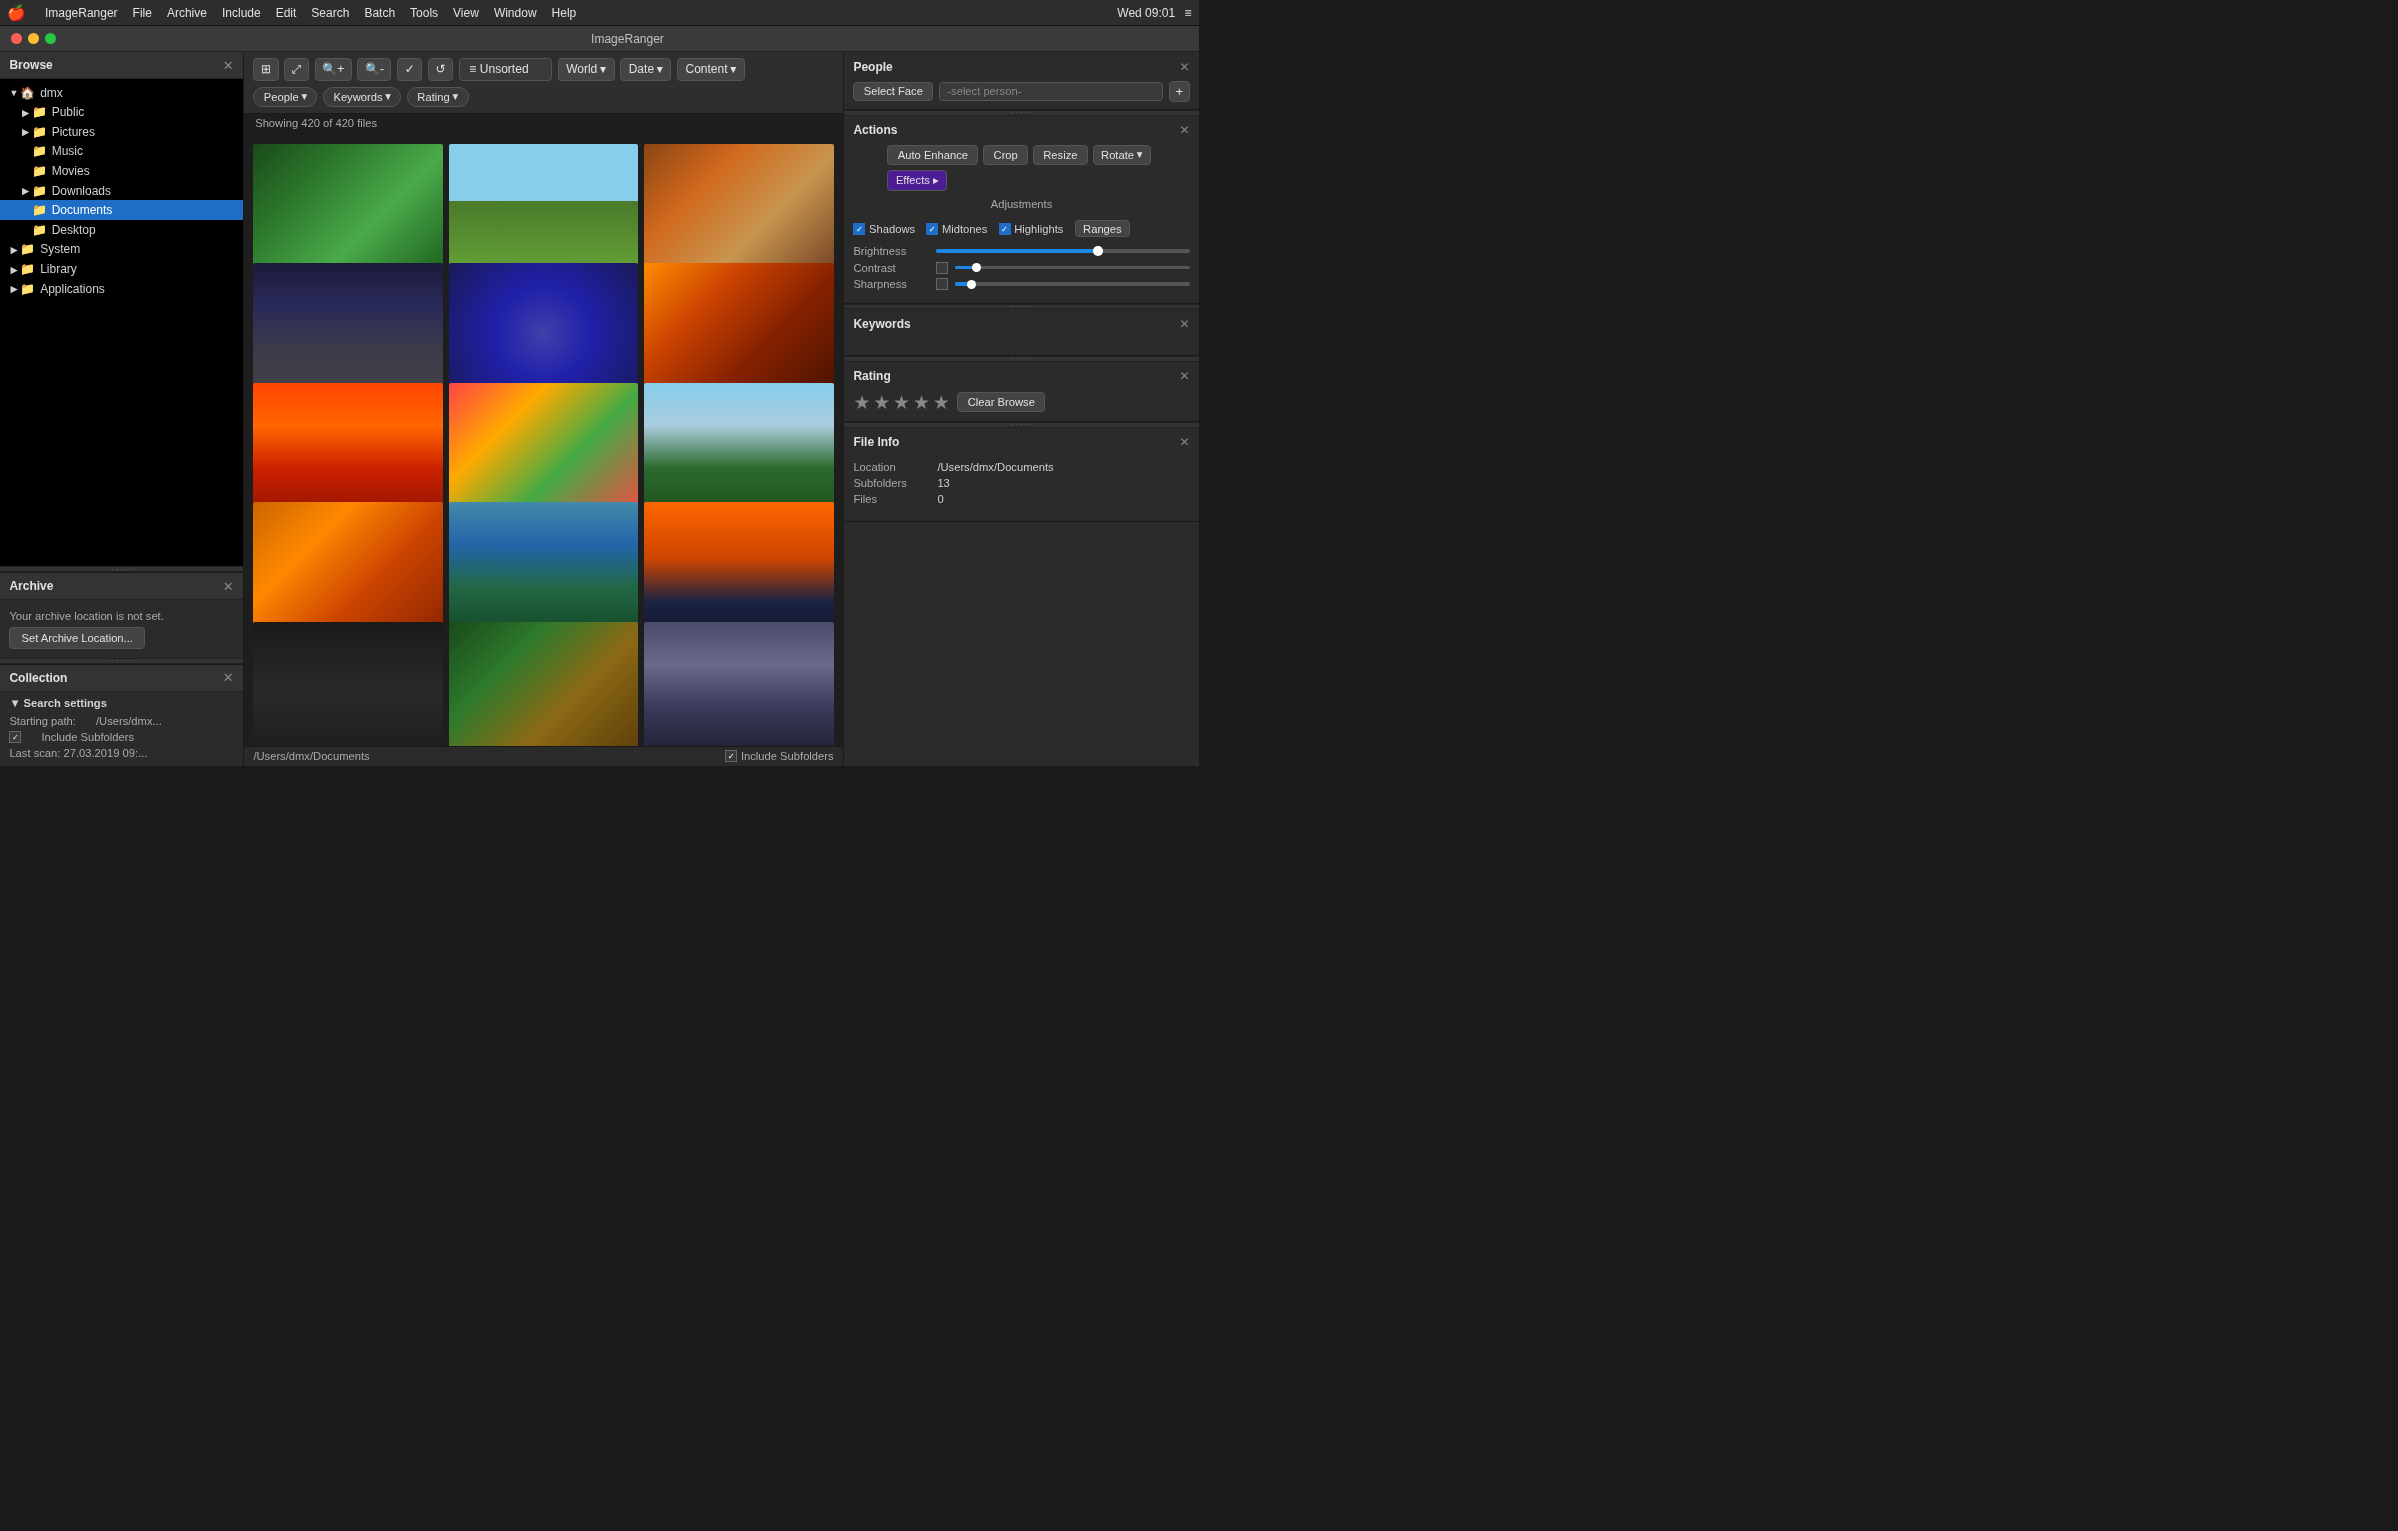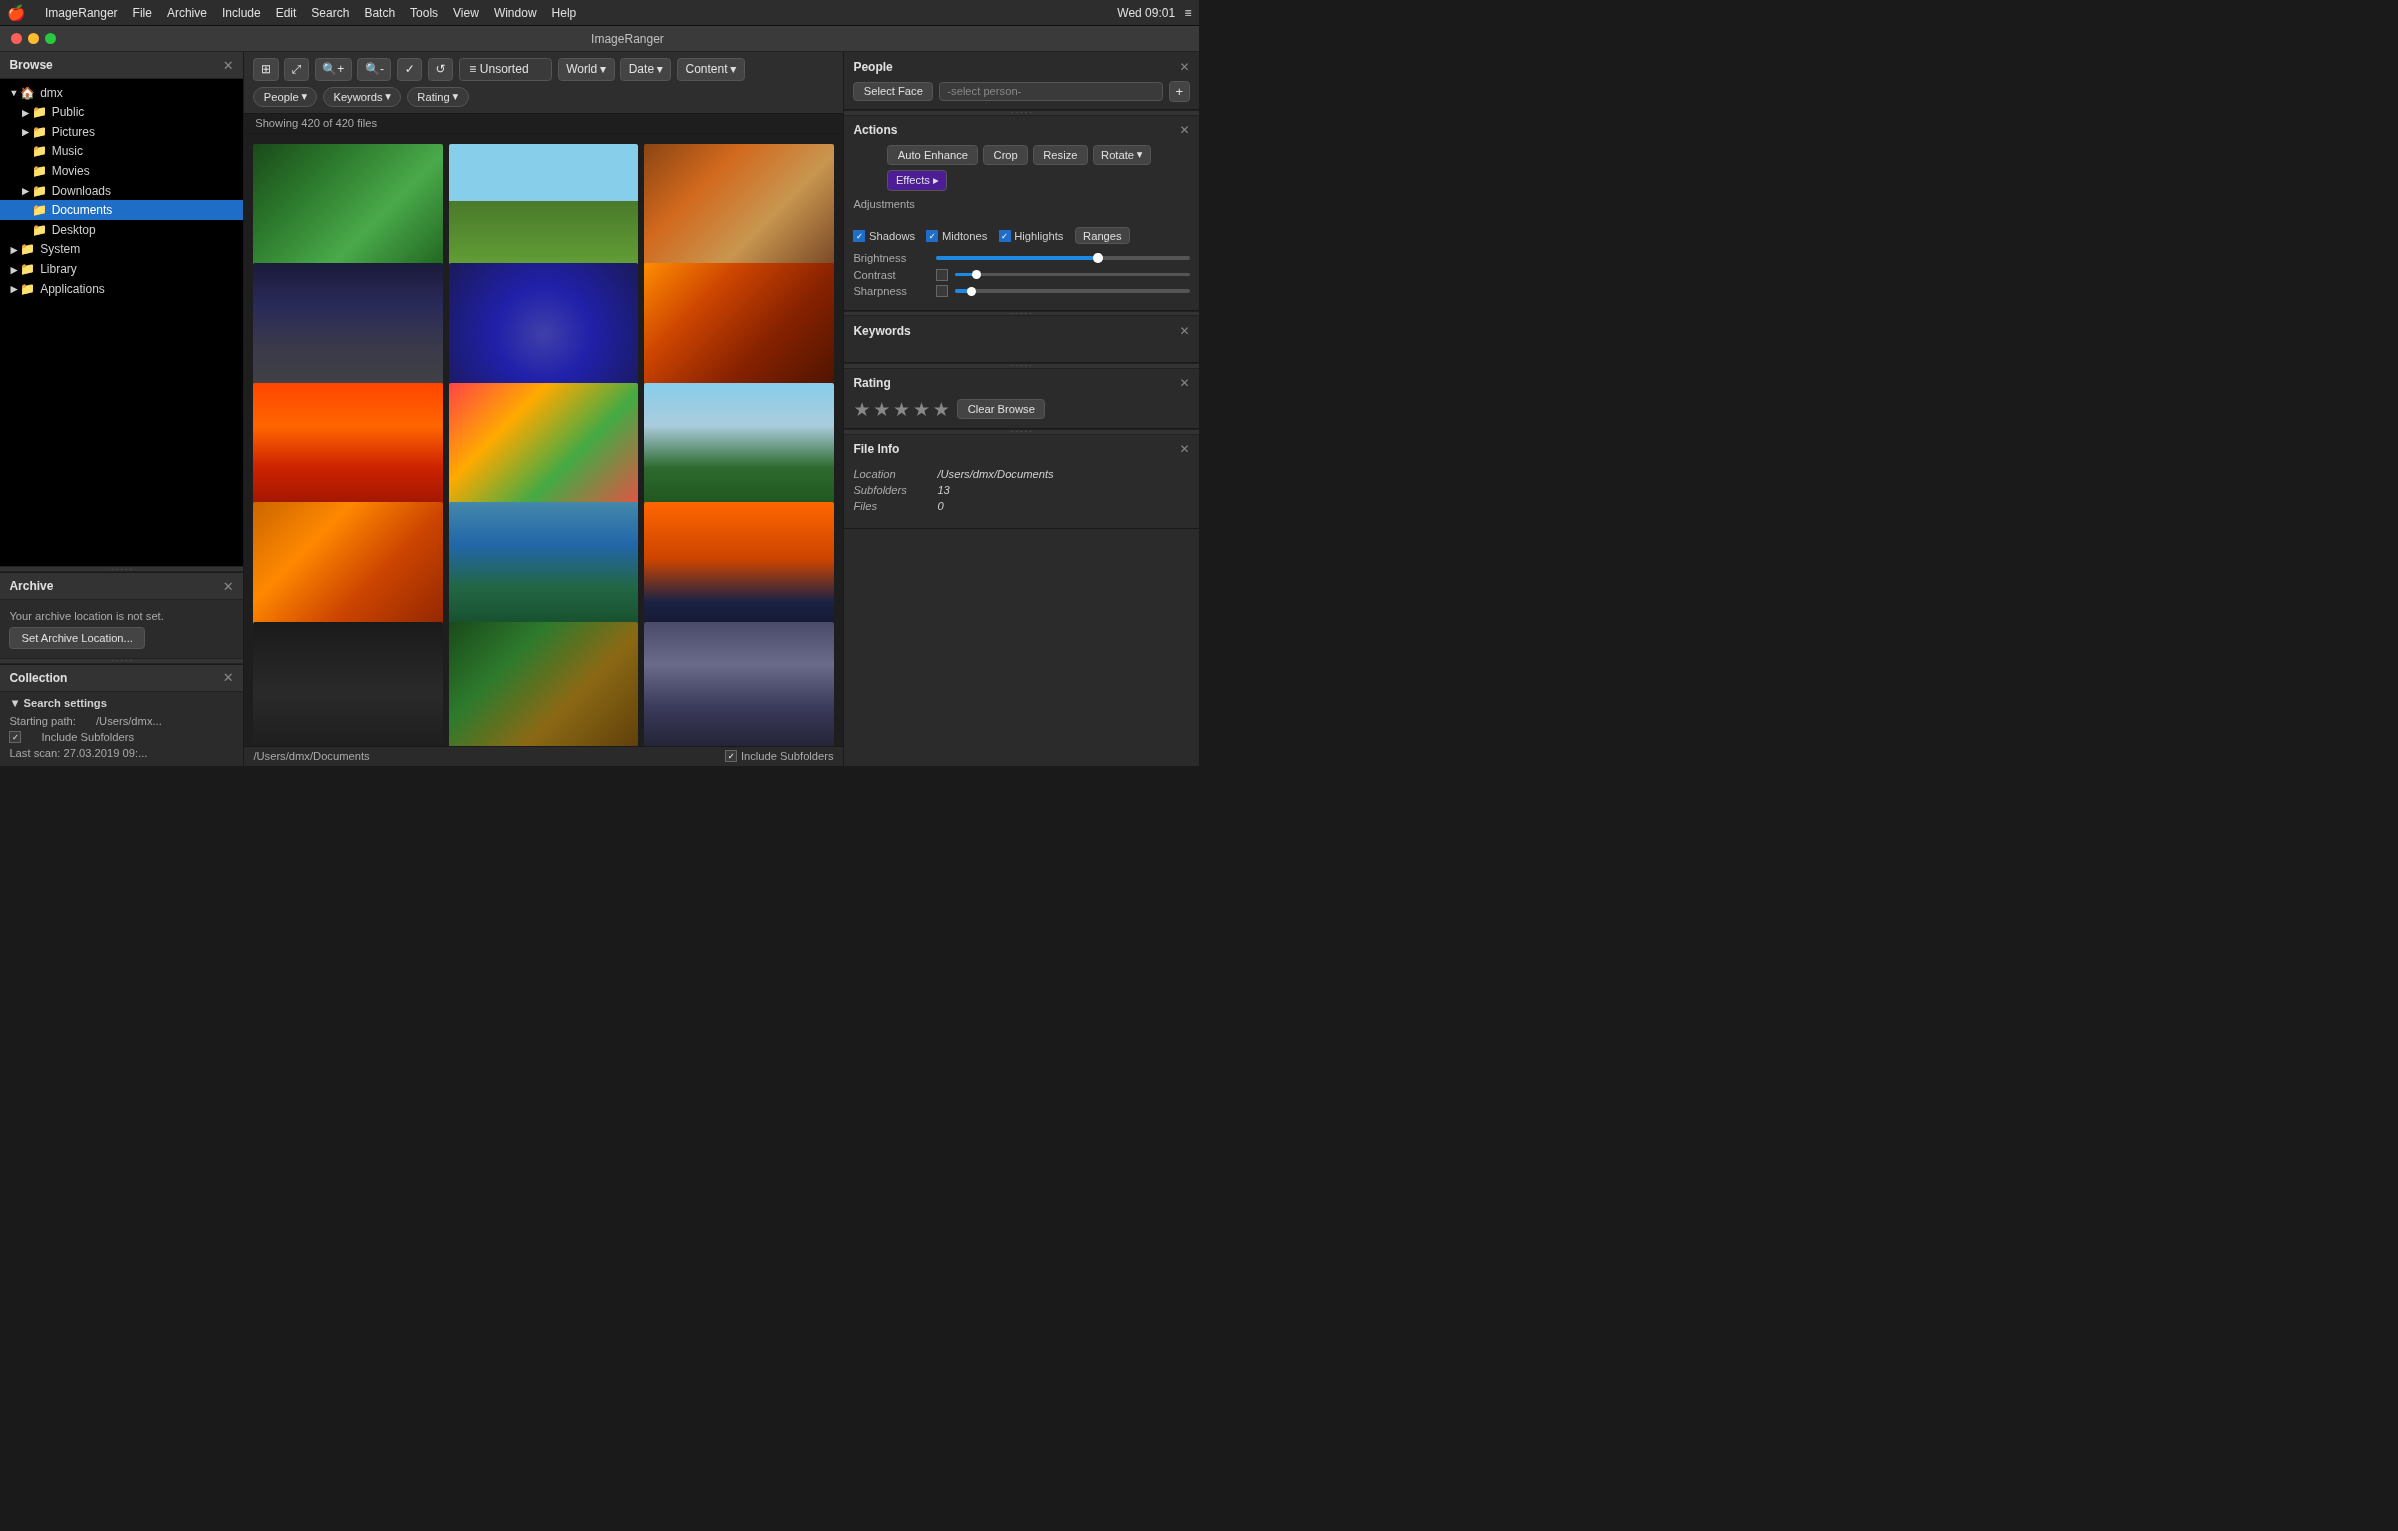--- a/index.html
+++ b/index.html
@@ -542,21 +542,20 @@
       border-radius: 3.7px;
       padding: 2.8px 9.4px;
       font-size: 11.2px;
       color: #e0e0e0;
       cursor: pointer;
     }
 
     
     .file-info-table {
       margin-top: 10px;
-      font-style: italic;
     }
     .fi-row {
       display: flex;
       padding: 1.9px 0;
       font-size: 11.2px;
     }
     .fi-label {
       width: 84px;
       color: #aaa;
     }
@@ -857,21 +856,21 @@
         </div>
         <div class="actions-row">
           <button class="action-btn">Auto Enhance</button>
           <button class="action-btn">Crop</button>
           <button class="action-btn">Resize</button>
           <button class="action-btn-arrow">Rotate <span>▾</span></button>
           <button class="action-btn-truncated">Effects ▸</button>
         </div>
 
         <div class="adjustments-section">
-          <div style="display:flex; align-items:center; justify-content:flex-start; margin-bottom:11px;">
+          <div style="display:flex; align-items:center; justify-content:center; margin-bottom:4px;">
             <span class="adj-title">Adjustments</span>
           </div>
           <div class="adj-checkboxes">
             <div class="adj-check">
               <div class="adj-cb">✓</div>
               <span>Shadows</span>
             </div>
             <div class="adj-check">
               <div class="adj-cb">✓</div>
               <span>Midtones</span>

